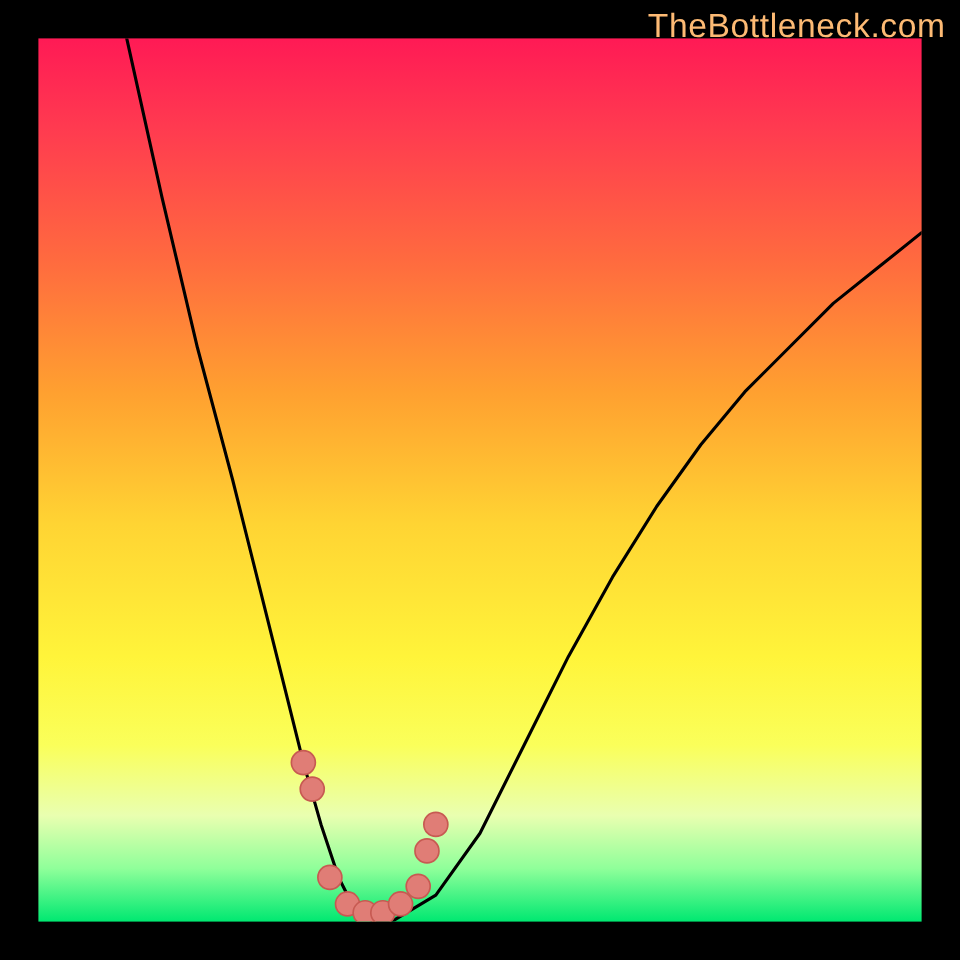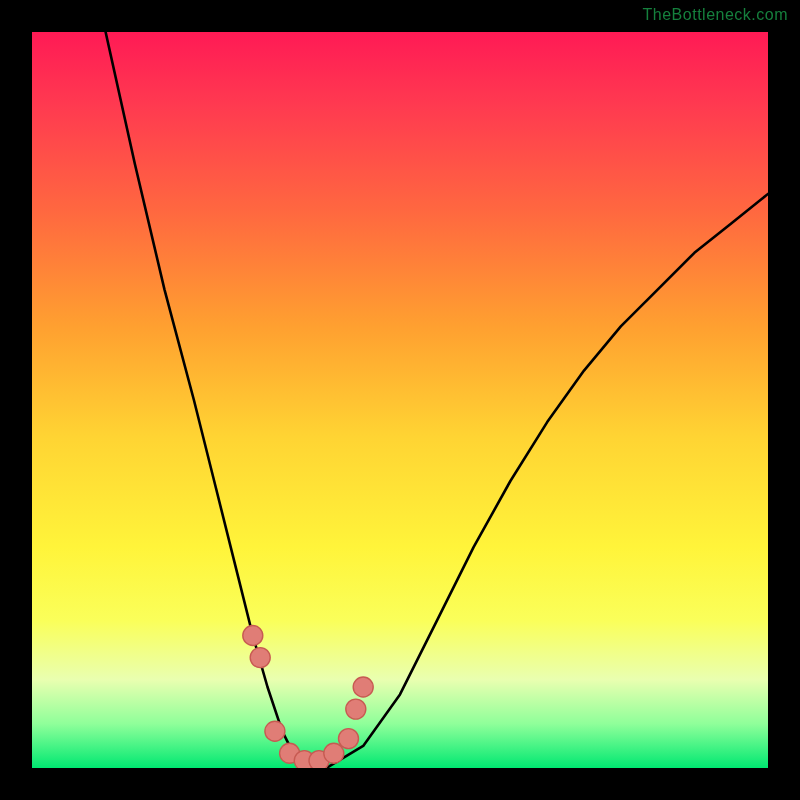--- a/index.html
+++ b/index.html
@@ -36,22 +36,22 @@
       #faff5a 80%,
       #e9ffb0 88%,
       #8fff9a 94%,
       #00e871 100%
     );
   }
   .watermark {
     position: absolute;
     top: 6px;
     right: 12px;
-    font-size: 16px;
-    color: #15803d;
+    font-size: 28px;
+    color: #fdba74;
     letter-spacing: 0.5px;
     font-weight: 500;
   }
   svg.curve {
     position: absolute;
     left: 0;
     top: 0;
     width: 736px;
     height: 736px;
     pointer-events: none;

